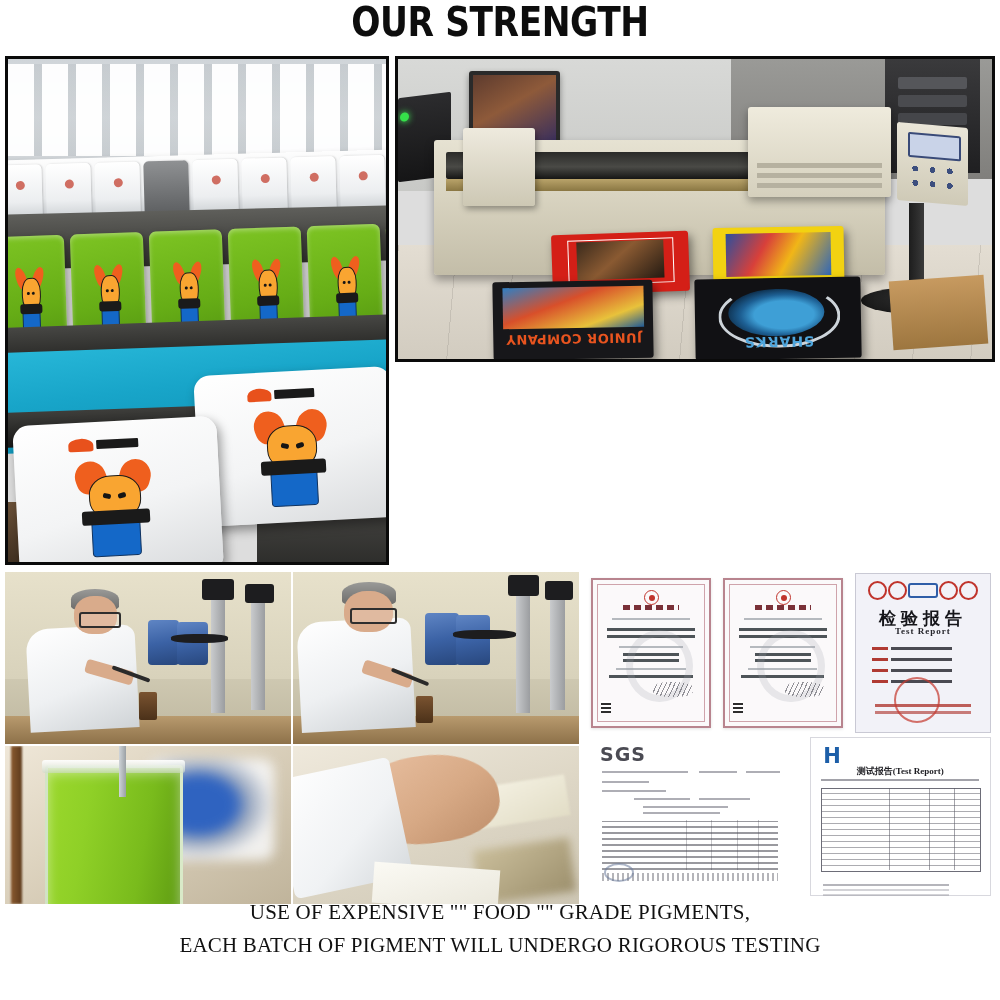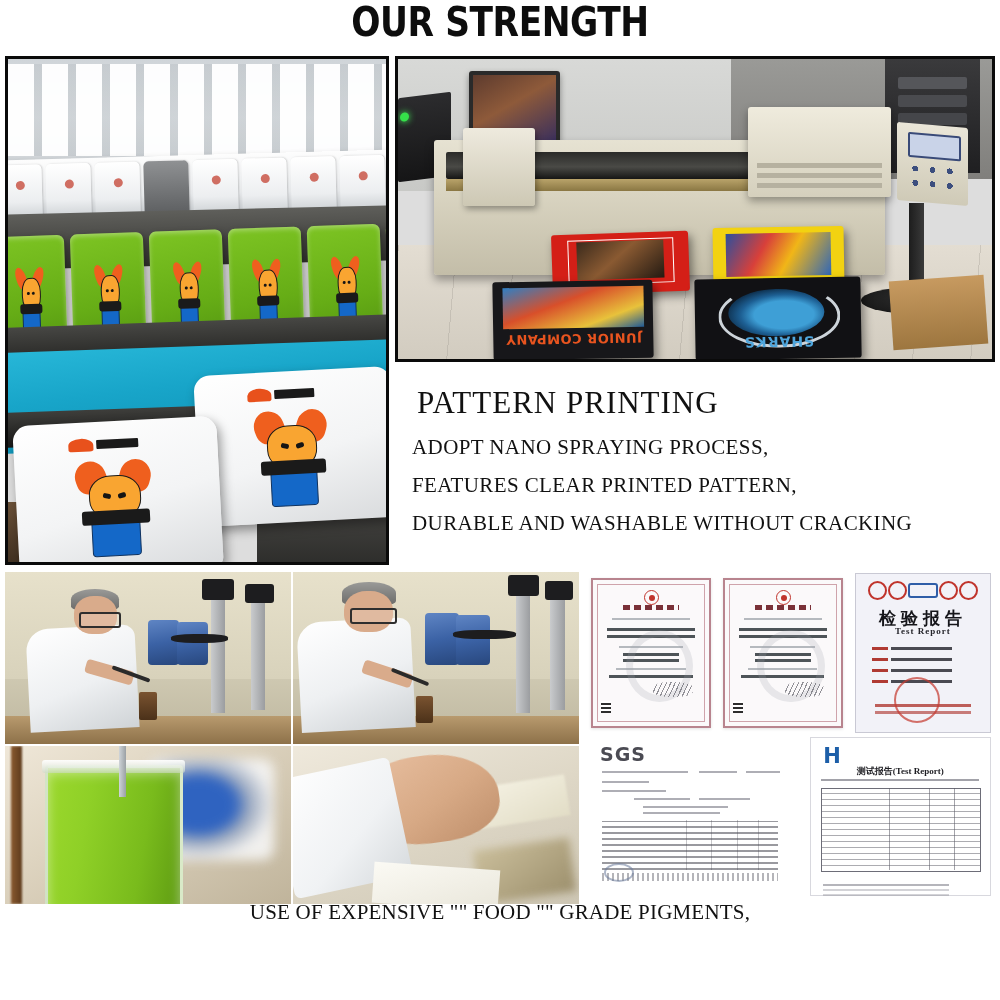--- a/index.html
+++ b/index.html
@@ -498,26 +498,20 @@
       <div class="art"></div>
       <div class="txt">JUNIOR COMPANY</div>
     </div>
     <div class="shirtpal" id="sp-blk2">
       <div class="shark"></div>
         <div class="ring"></div>
       <div class="txt">SHARKS</div>
     </div>
   </div>
 
-  <div class="txtblock" id="pattern-block">
-    <p class="heading">PATTERN PRINTING</p>
-    <p class="bodyline">ADOPT NANO SPRAYING PROCESS,</p>
-    <p class="bodyline">FEATURES CLEAR PRINTED PATTERN,</p>
-    <p class="bodyline">DURABLE AND WASHABLE WITHOUT CRACKING</p>
-  </div>
 
   <div class="panel" id="p-lab1">
     <div class="lab-bg"></div>
       <div class="lab-wall"></div>
     <div class="lab-bench"></div>
     <div class="lab-post" style="left:72%;top:6%;width:5%;height:76%"></div>
     <div class="lab-post" style="left:86%;top:10%;width:5%;height:70%"></div>
     <div class="lab-blk" style="left:69%;top:4%;width:11%;height:12%"></div>
     <div class="lab-blk" style="left:84%;top:7%;width:10%;height:11%"></div>
     <div class="lab-equip" style="left:50%;top:28%;width:11%;height:26%"></div>
@@ -649,15 +643,16 @@
       <div class="row" style="top:53%"></div>
       <div class="row" style="top:60%"></div>
       <div class="row" style="top:67%"></div>
       <div class="foot"></div>
       <div class="stamp"></div>
     </div>
   </div>
 
   <div class="txtblock" id="pigment-block">
     <p class="bodyline2">USE OF EXPENSIVE "" FOOD "" GRADE PIGMENTS,</p>
+    <p class="bodyline2">EACH BATCH OF PIGMENT WILL UNDERGO RIGOROUS TESTING</p>
   </div>
 
 </div>
 
 </body></html>

